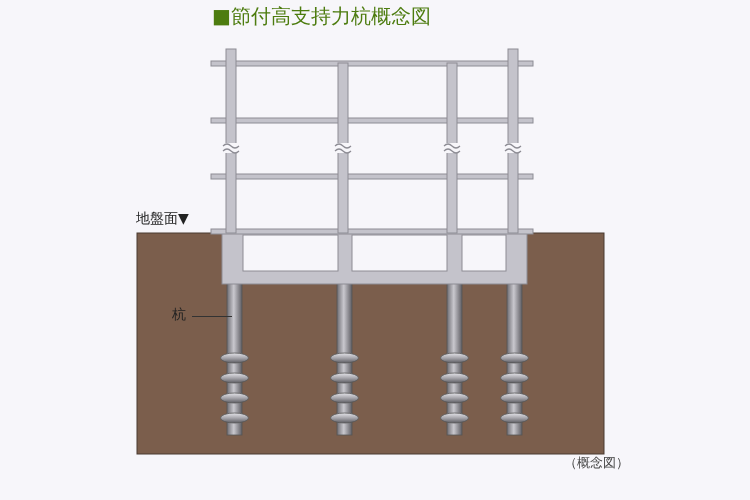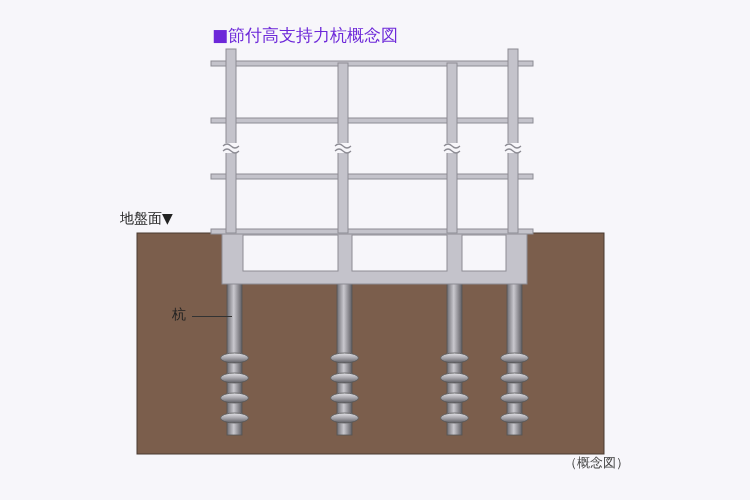--- a/index.html
+++ b/index.html
@@ -4,23 +4,23 @@
   <style>
     html, body { margin: 0; padding: 0; }
     body {
       width: 750px; height: 500px; overflow: hidden;
       background: #f7f6fa;
       font-family: "DejaVu Sans", "Liberation Sans", sans-serif;
       position: relative;
     }
     .abs { position: absolute; }
     .title {
-      left: 212px; top: 24px; font-size: 17px; color: #6d28d9; letter-spacing: 0px;
+      left: 212px; top: 3px; font-size: 20px; color: #4d7c0f; letter-spacing: 0px;
     }
-    .ground-label { left: 120px; top: 210px; font-size: 14px; color: #222; }
+    .ground-label { left: 136px; top: 210px; font-size: 14px; color: #222; }
     .pile-label { left: 172px; top: 306px; font-size: 14px; color: #222; }
     .pile-line { left: 192px; top: 316px; width: 40px; height: 1px; background: #333; }
     .caption { left: 564px; top: 454px; font-size: 13px; color: #444; }
     svg { position: absolute; left: 0; top: 0; }
   </style>
 </head>
 <body>
 
 <svg width="750" height="500">
   <defs>

